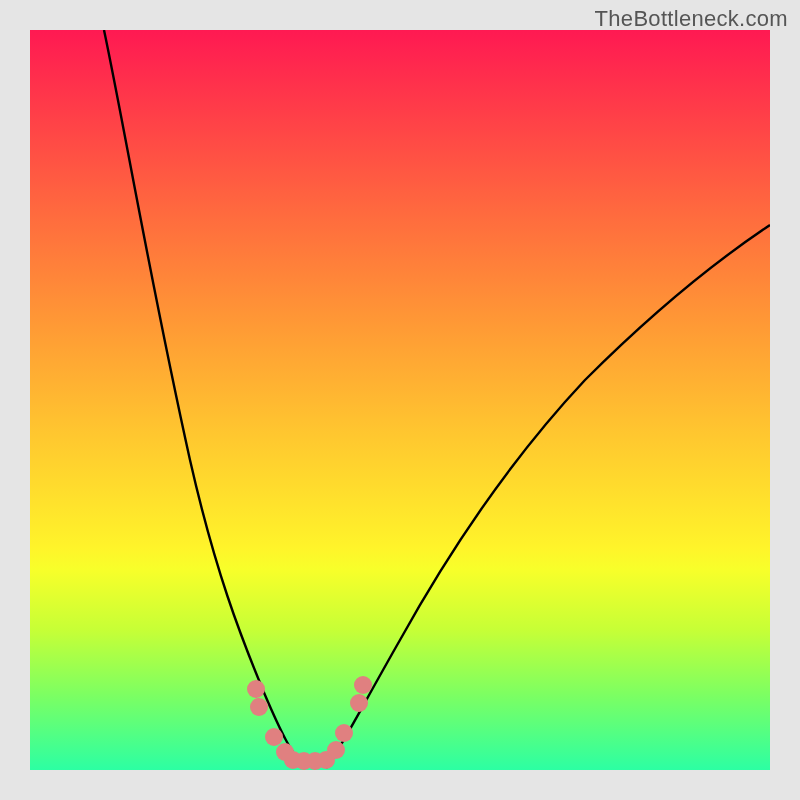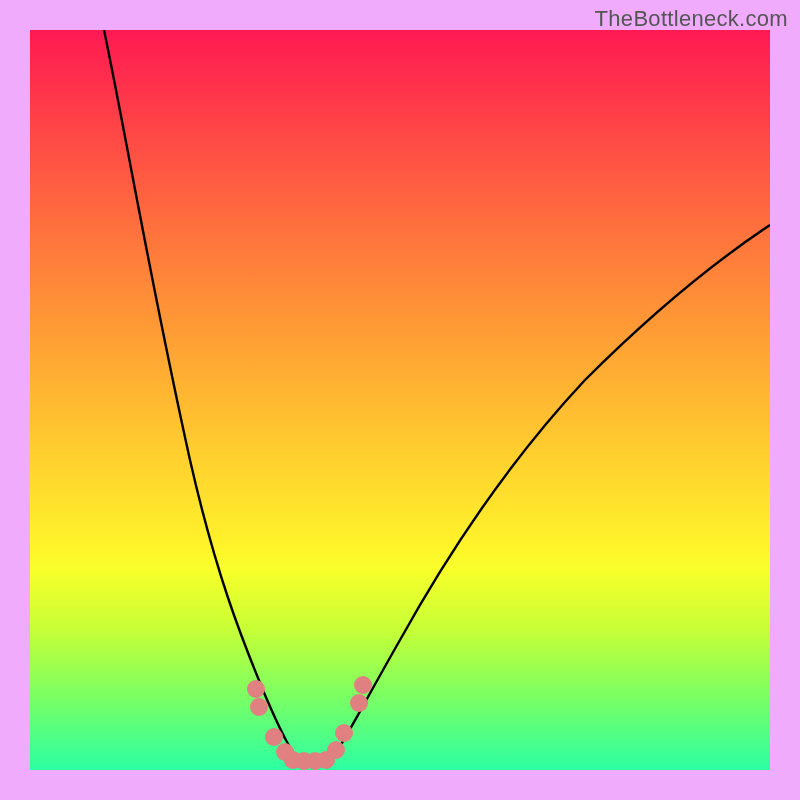--- a/index.html
+++ b/index.html
@@ -8,21 +8,21 @@
     width: 800px;
     height: 800px;
     background: #000;
     font-family: Arial, Helvetica, sans-serif;
     overflow: hidden;
   }
   .container {
     position: relative;
     width: 800px;
     height: 800px;
-    background: #f0abfc;
+    background: #e5e5e5;
   }
   .watermark {
     position: absolute;
     top: 6px;
     right: 12px;
     color: #555;
     font-size: 22px;
     font-weight: 500;
     letter-spacing: 0.3px;
     z-index: 30;

